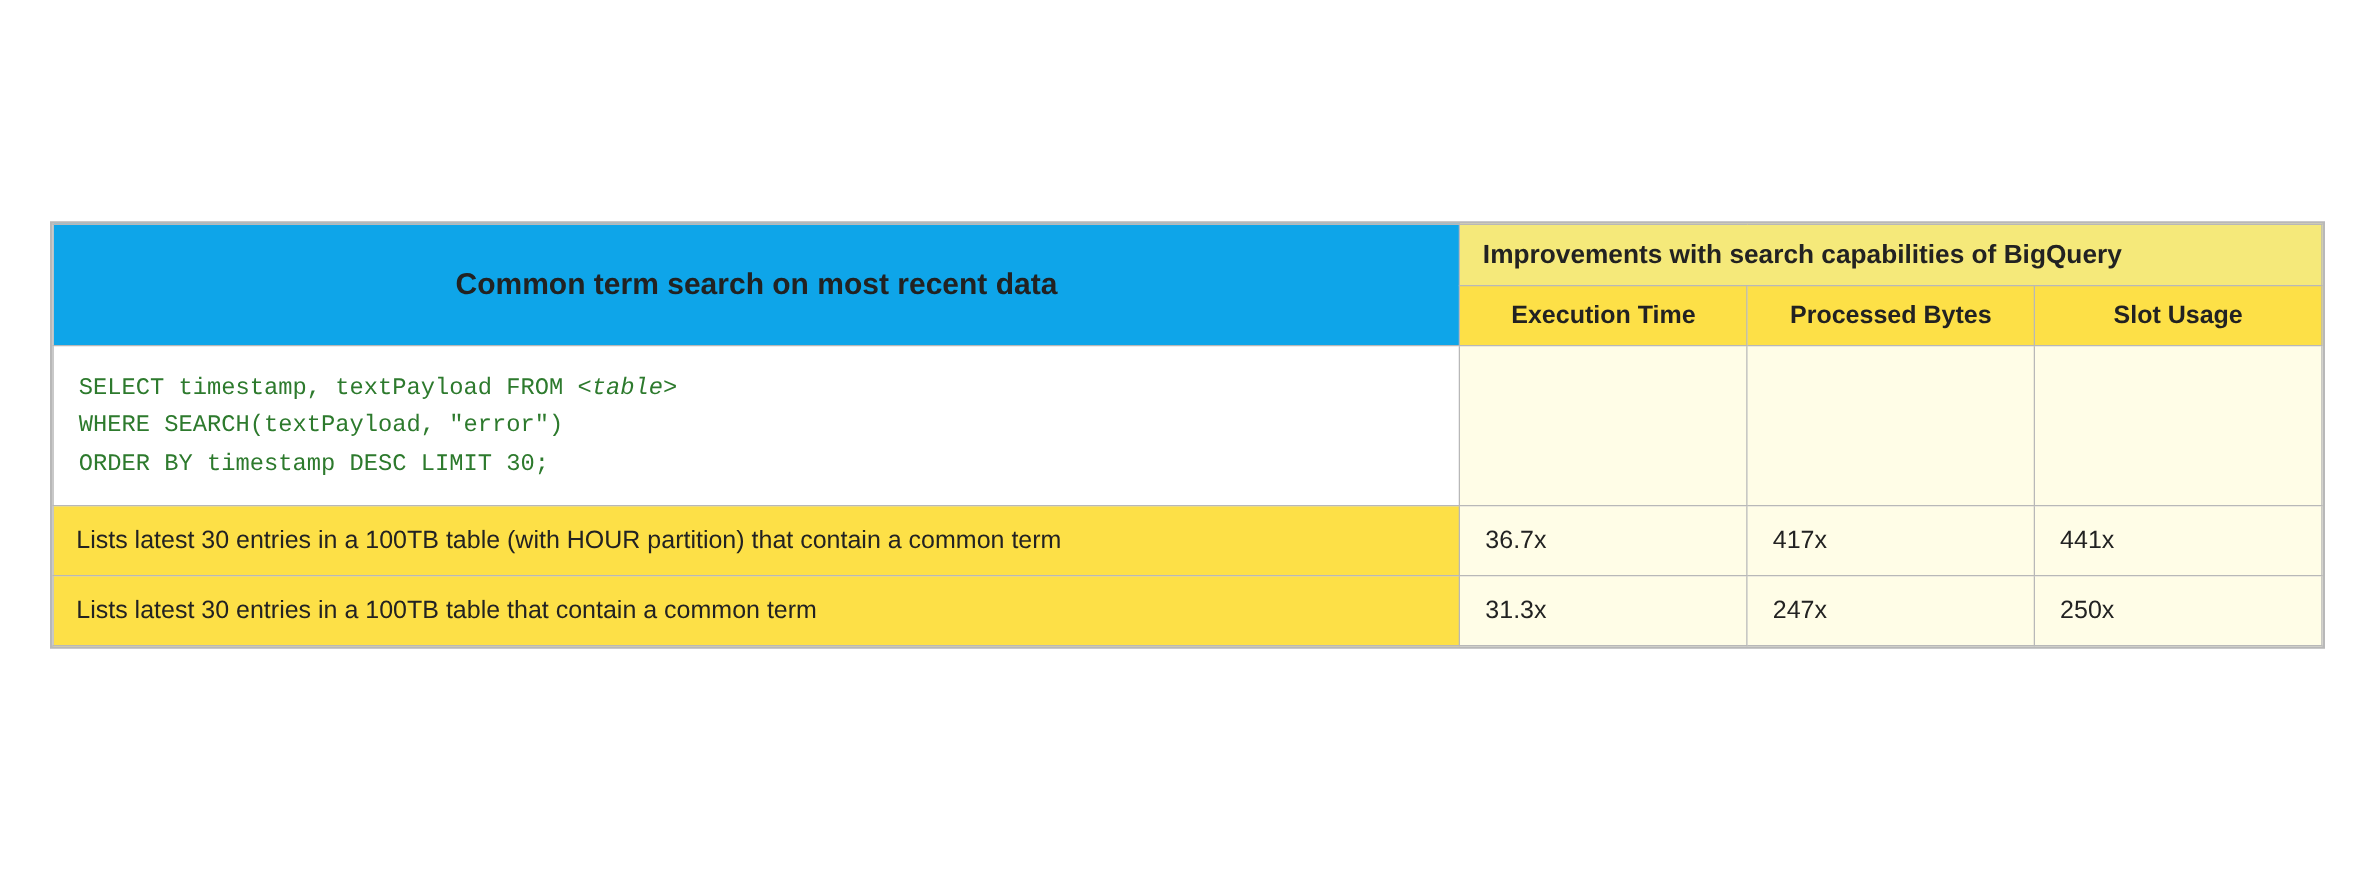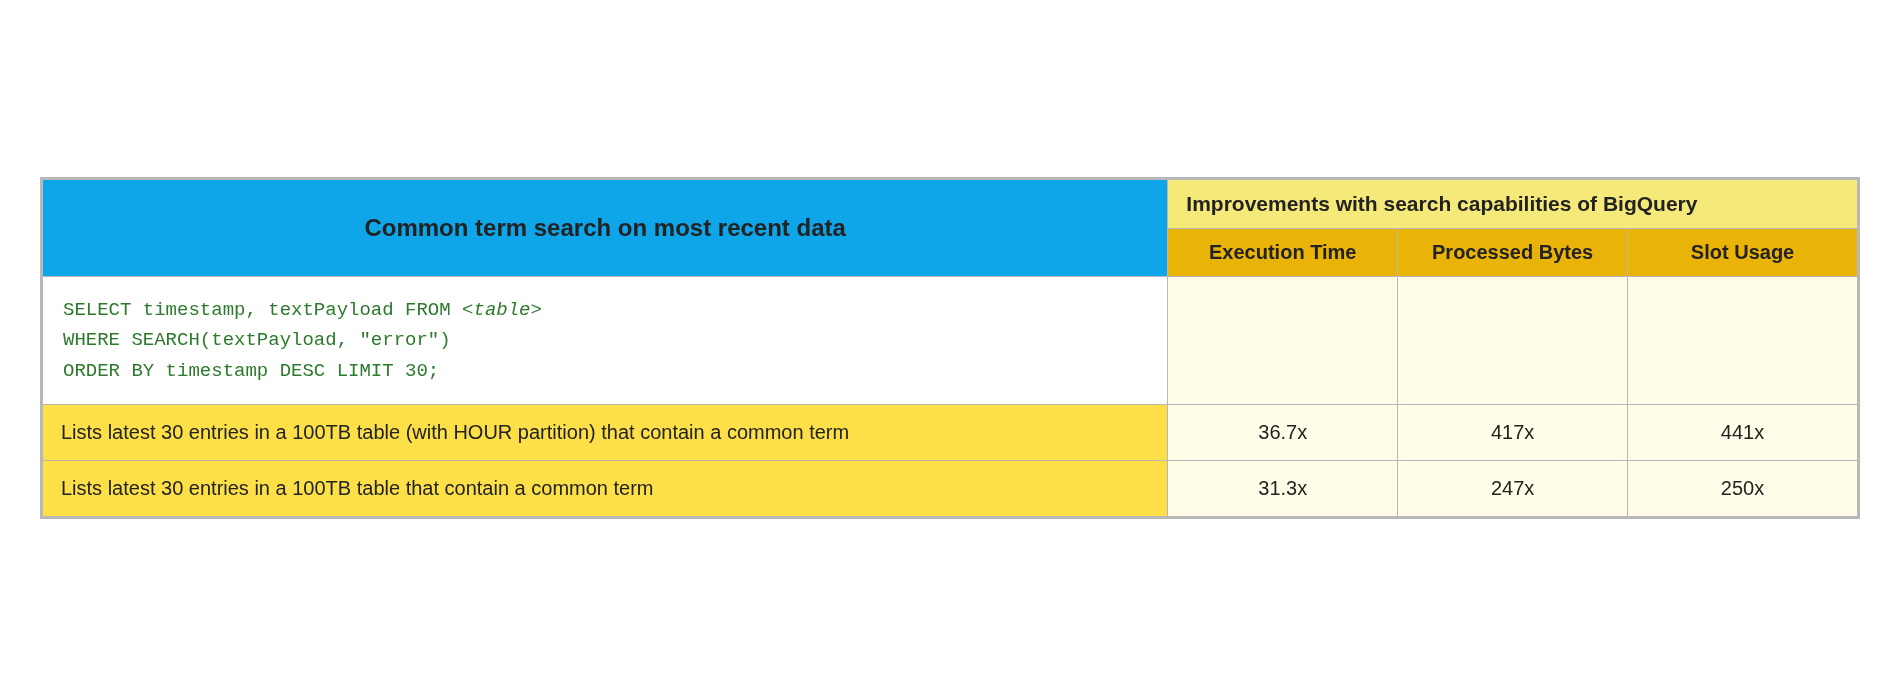--- a/index.html
+++ b/index.html
@@ -48,21 +48,21 @@
     .header-improvements {
       background-color: #f5e97a;
       font-weight: bold;
       font-size: 21px;
       text-align: left;
       color: #222;
     }
 
     
     .subheader {
-      background-color: #eab308;
+      background-color: #fde047;
       font-weight: bold;
       font-size: 20px;
       text-align: center;
       color: #222;
     }
 
     
     .code-cell {
       background-color: #fff;
       font-family: 'Courier New', Courier, monospace;
@@ -82,21 +82,21 @@
       background-color: #fde047;
       font-size: 20px;
       color: #222;
       vertical-align: middle;
       padding: 16px 18px;
     }
 
     .value-cell {
       background-color: #fffde7;
       font-size: 20px;
-      text-align: center;
+      text-align: left;
       color: #222;
       vertical-align: middle;
       padding: 16px 20px;
     }
 
     .empty-yellow {
       background-color: #fffde7;
     }
   </style>
 </head>

